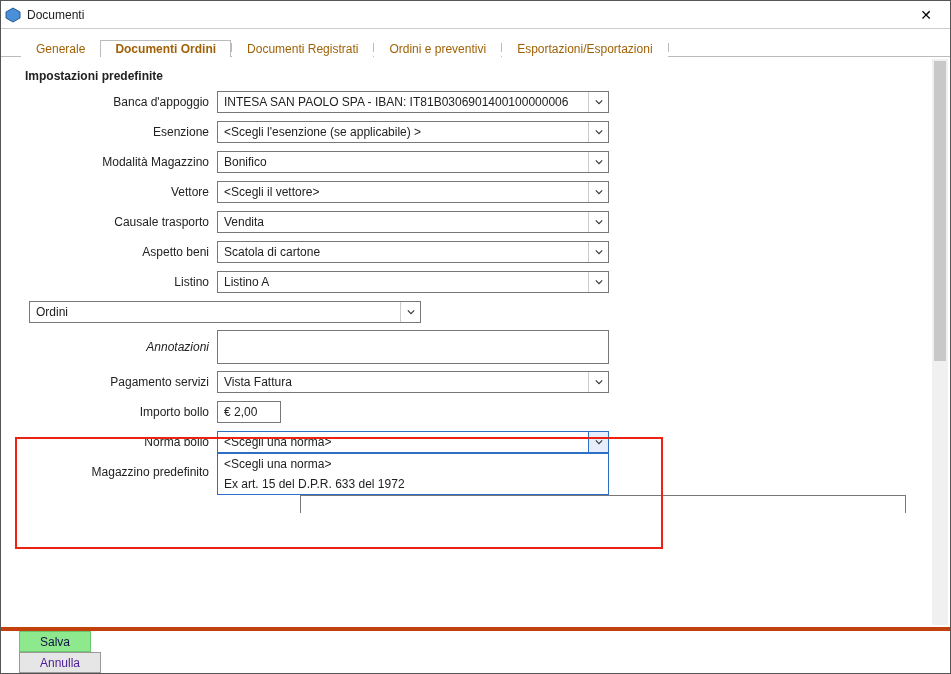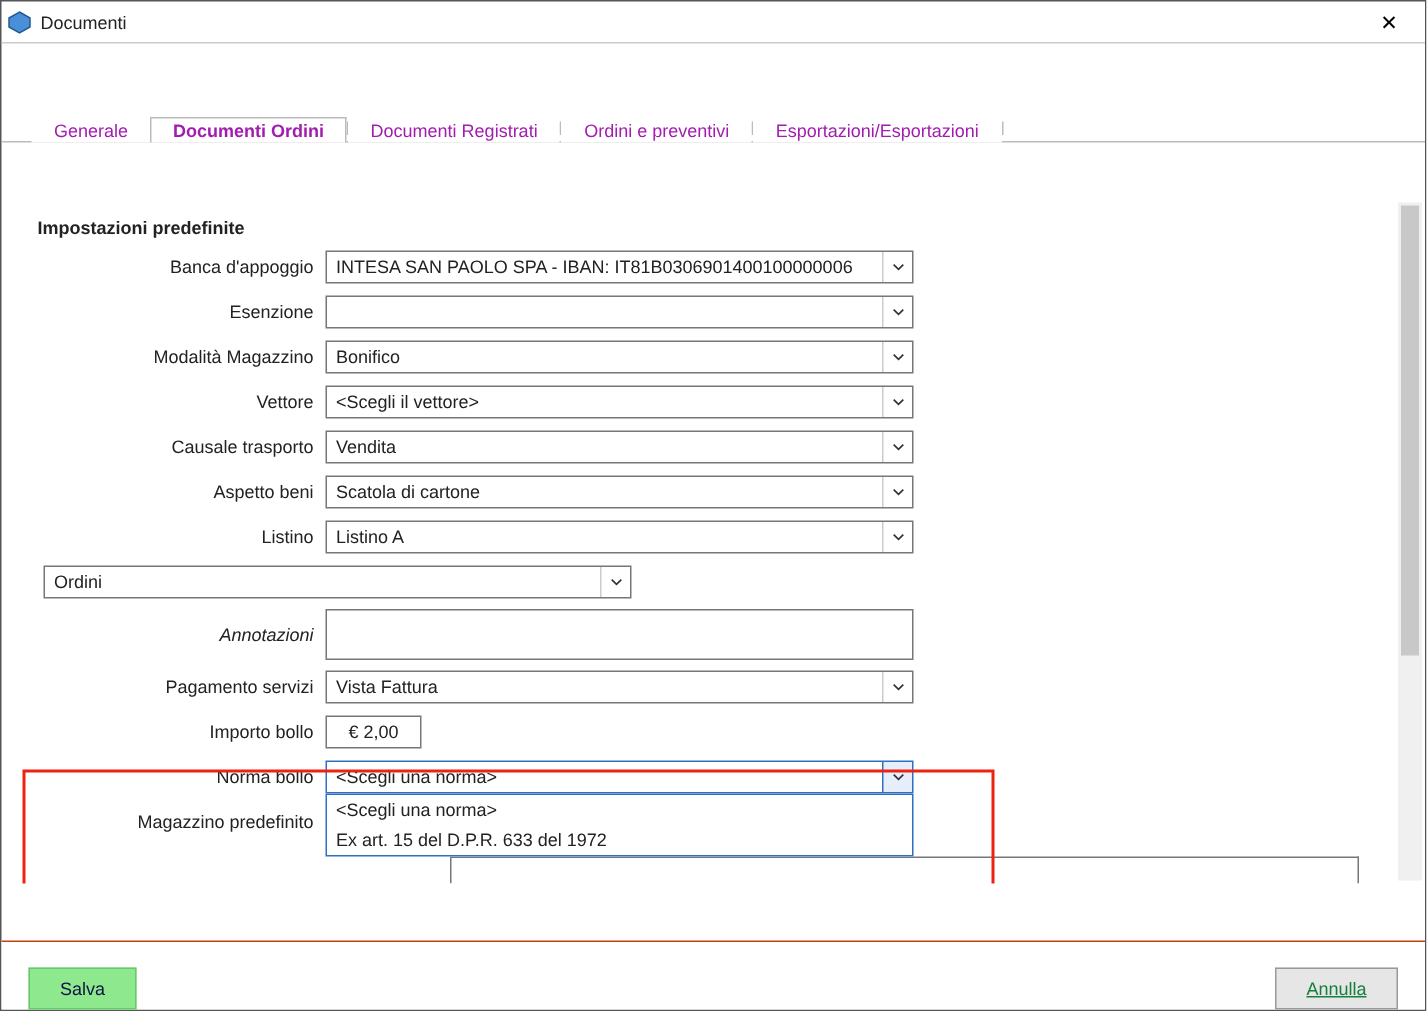--- a/index.html
+++ b/index.html
@@ -1,28 +1,28 @@
 <!DOCTYPE html>
 <html><head>
 <meta charset="utf-8">
 <style>
 * { box-sizing: border-box; margin: 0; padding: 0; font-family: "Segoe UI", Tahoma, Arial, sans-serif; font-size: 12px; }
 html, body { width: 951px; height: 674px; background: #fff; overflow: hidden; }
 
-.window { width: 951px; height: 674px; border: 1px solid #555; display: flex; flex-direction: column; background: #fff; gap: 38px; }
+.window { width: 951px; height: 674px; border: 1px solid #555; display: flex; flex-direction: column; background: #fff; }
 
 
 .titlebar { height: 28px; display: flex; align-items: center; padding: 0 4px; border-bottom: 1px solid #ccc; }
 .titlebar .icon { width: 16px; height: 16px; margin-right: 6px; display: inline-flex; align-items: center; justify-content: center; }
 .titlebar .title { flex: 1; font-size: 12px; color: #222; }
 .titlebar .close { width: 40px; height: 26px; text-align: center; line-height: 26px; font-size: 14px; cursor: pointer; }
 
 
 .tabstrip { height: 28px; display: flex; align-items: stretch; padding: 10px 20px 0 20px; border-bottom: 1px solid #bbb; }
-.tab { padding: 0 14px; display: flex; align-items: center; border: 1px solid transparent; border-bottom: none; color: #a21caf; cursor: pointer; position: relative; top: 1px; background: #fff; }
+.tab { padding: 0 14px; display: flex; align-items: center; border: 1px solid transparent; border-bottom: none; color: #a16207; cursor: pointer; position: relative; top: 1px; background: #fff; }
 .tab.active { border-color: #bbb; font-weight: 700; background: #fff; }
 .tab-sep { width: 1px; background: #bbb; margin: 4px 0; }
 
 
 .body { flex: 1; position: relative; padding: 6px 14px 0 20px; overflow: hidden; }
 
 .group-caption { font-weight: 700; color: #222; margin: 6px 0 4px 4px; }
 
 .form { margin-left: 8px; }
 .row { display: flex; align-items: center; height: 30px; }
@@ -31,21 +31,21 @@
 
 .combo, .textin, .textarea-sm {
   border: 1px solid #777; background: #fff; color: #222;
   height: 22px; padding: 0 22px 0 6px; display: flex; align-items: center;
   position: relative;
 }
 .combo { width: 392px; cursor: pointer; }
 .combo .caret { position: absolute; right: 0; top: 0; width: 20px; height: 100%; border-left: 1px solid #ccc; display: flex; align-items: center; justify-content: center; color: #444; }
 .caret svg { width: 8px; height: 8px; }
 .textin { width: 392px; }
-.textin.small { width: 64px; padding-right: 6px; justify-content: center; }
+.textin.small { width: 64px; padding-right: 6px; }
 
 .row.tall { height: 40px; font-style: italic; }
 .textarea-sm { width: 392px; height: 34px; }
 
 
 .redbox { position: absolute; border: 2px solid #e21; pointer-events: none; }
 
 
 .combo.open { border-color: #2d70c3; }
 .combo.open .caret { background: #e6eefb; border-left-color: #2d70c3; }
@@ -61,24 +61,24 @@
 .voce-row .bigtext { flex: 1; height: 26px; border: 1px solid #777; margin-right: 16px; }
 
 
 .bottom-extra { margin-left: 279px; margin-right: 30px; margin-top: 8px; height: 18px; border: 1px solid #777; border-bottom: none; }
 
 
 .vscroll { position: absolute; right: 2px; top: 2px; bottom: 2px; width: 16px; background: #f0f0f0; }
 .vscroll .thumb { position: absolute; left: 2px; right: 2px; top: 2px; height: 300px; background: #c8c8c8; }
 
 
-.footer { height: 46px; border-top: 1px solid #c2410c; display: flex; align-items: flex-end; padding: 0 18px; background: #fff; }
+.footer { height: 46px; border-top: 4px solid #c2410c; display: flex; align-items: flex-start; padding: 0 18px; background: #fff; flex-direction: column; }
 .btn { height: 28px; padding: 0 20px; border: 1px solid #999; display: flex; align-items: center; justify-content: center; cursor: pointer; }
 .btn.save { background: #8ee88e; border-color: #6cc76c; color: #114; min-width: 62px; }
-.btn.cancel { background: #e6e6e6; color: #15803d; min-width: 62px; text-decoration: underline; }
+.btn.cancel { background: #e6e6e6; color: #4c1d95; min-width: 62px; }
 .spacer { flex: 1; }
 </style>
 </head>
 <body>
 
 <div class="window">
   <div class="titlebar">
     <span class="icon">
       <svg viewBox="0 0 16 16">
           <polygon points="8,1 15,5 15,11 8,15 1,11 1,5" fill="#4a90d9" stroke="#245a94" stroke-width="1"></polygon>
@@ -117,20 +117,21 @@
                 </svg>
               </span>
           </div>
         </div>
       </div>
 
       <div class="row">
         <div class="lbl">Esenzione</div>
         <div class="ctrl">
           <div class="combo">
+            <span>&lt;Scegli l'esenzione (se applicabile) &gt;</span>
             <span class="caret">
                 <svg viewBox="0 0 10 10">
                   <path d="M1 3 L5 7 L9 3" fill="none" stroke="#333" stroke-width="1.4"></path>
                 </svg>
               </span>
           </div>
         </div>
       </div>
 
       <div class="row">

